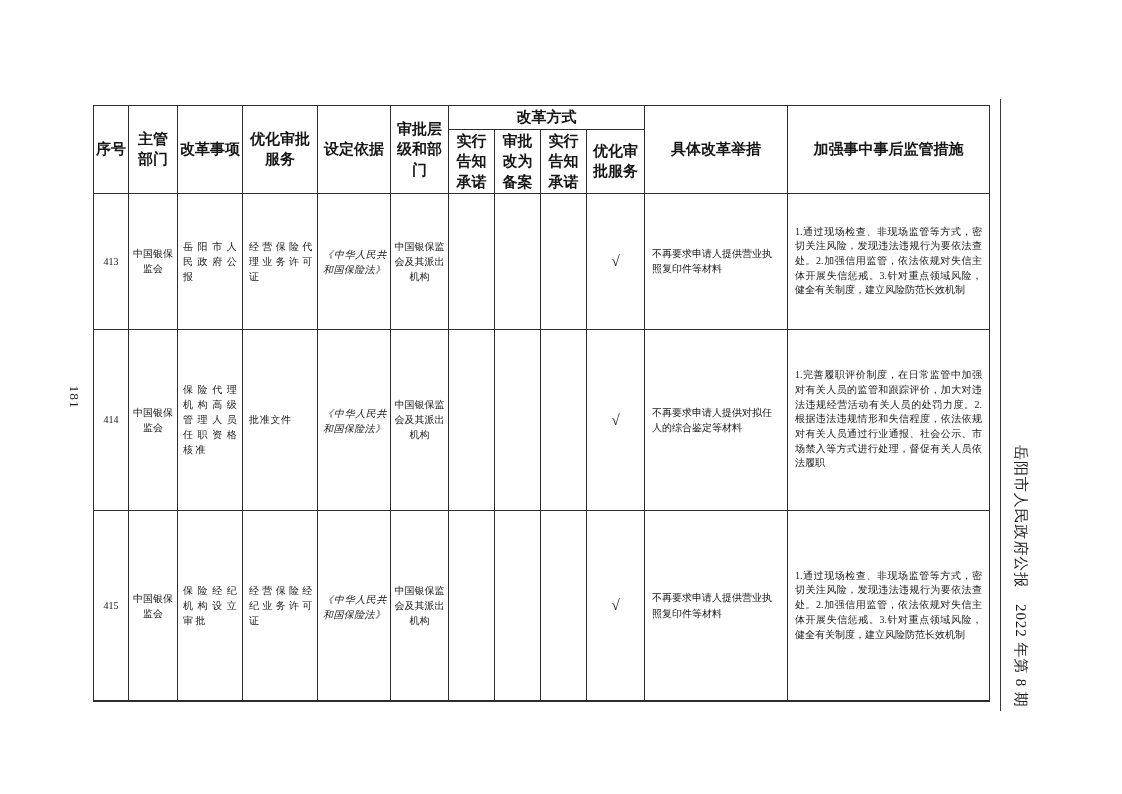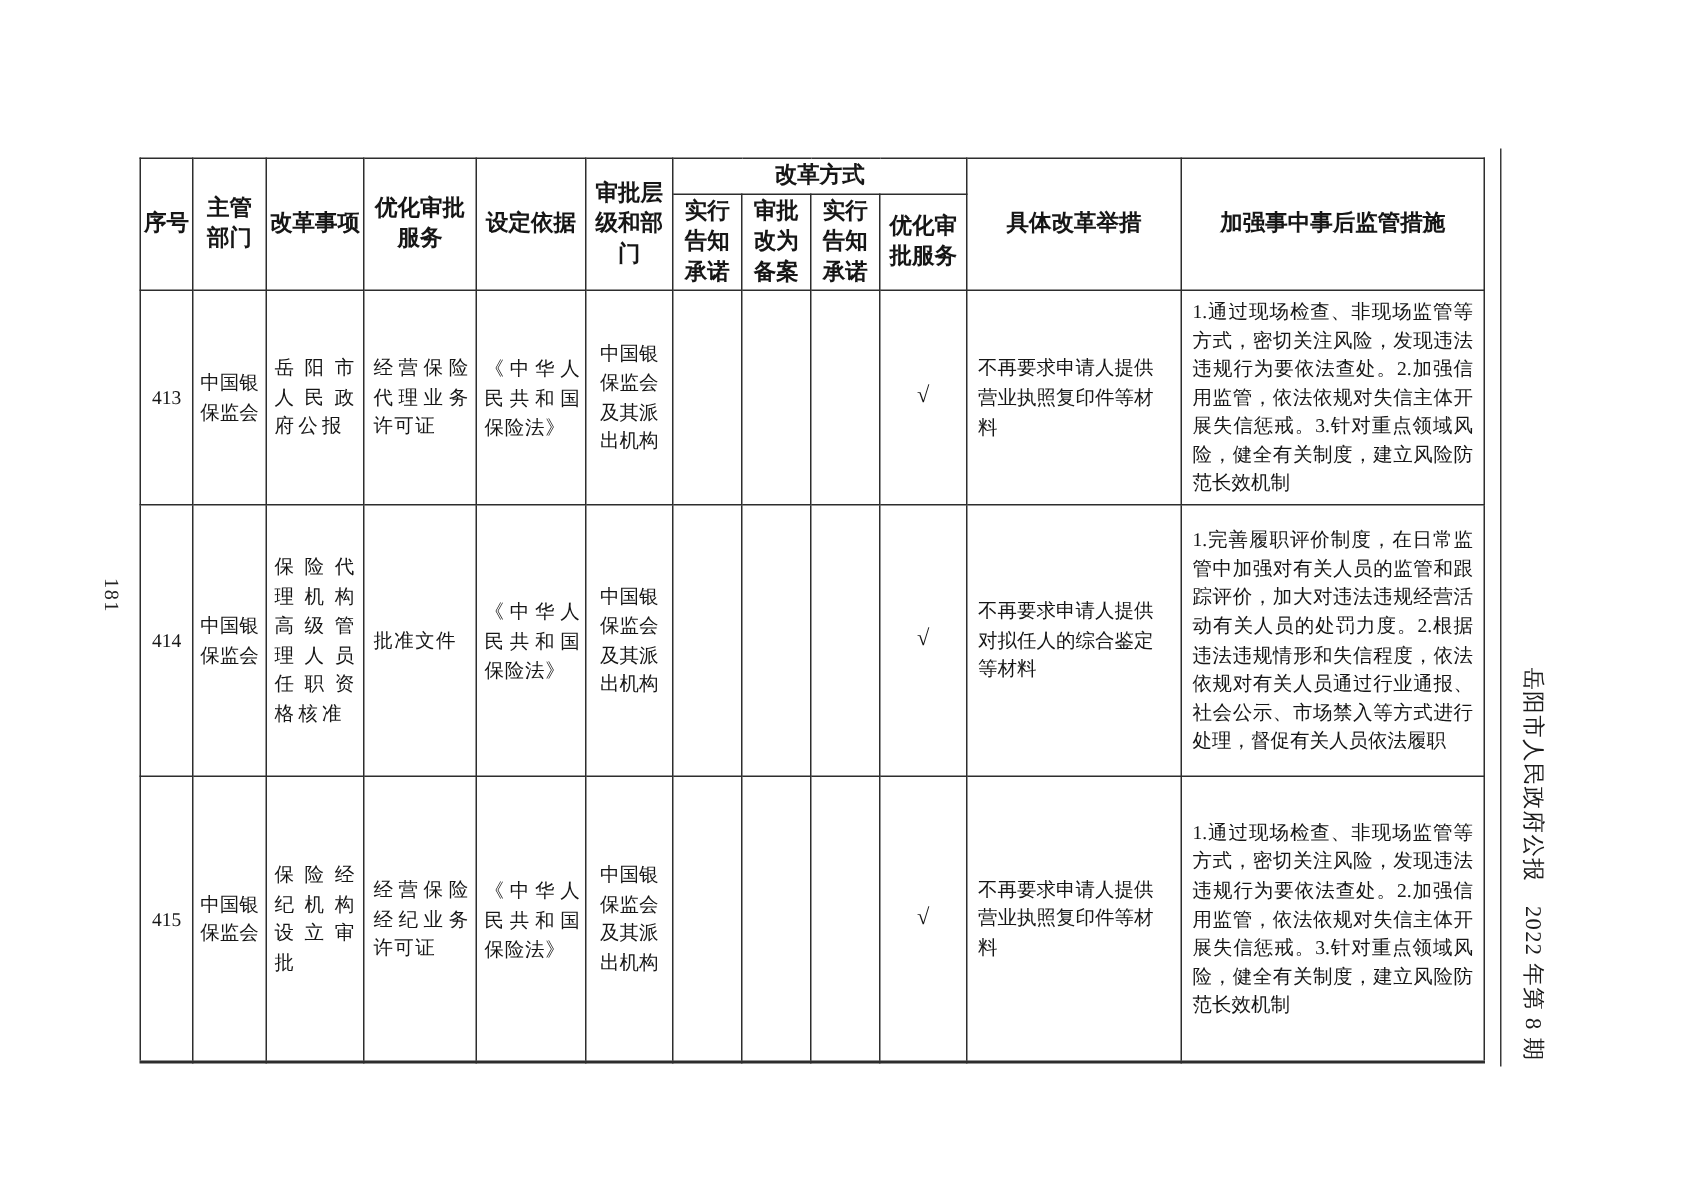--- a/index.html
+++ b/index.html
@@ -24,21 +24,21 @@
     top: 105px;
     width: 896px;
     border-collapse: collapse;
     table-layout: fixed;
   }
   .reform-table th,
   .reform-table td {
     border: 1px solid #2d2d2d;
     vertical-align: middle;
     text-align: center;
-    font-size: 13px;
+    font-size: 10px;
     line-height: 1.5;
     padding: 2px 4px;
     font-weight: normal;
     word-break: break-all;
     overflow: hidden;
   }
   .reform-table thead th {
     font-weight: bold;
     font-size: 15px;
     line-height: 1.35;
@@ -62,20 +62,21 @@
     text-align: justify;
     text-align-last: left;
     letter-spacing: 0.07em;
     padding: 2px 4px 2px 6px;
   }
   td.cell-basis {
     text-align: justify;
     text-align-last: left;
     letter-spacing: 0.04em;
     padding: 2px 3px 0 5px;
+    font-style: italic;
   }
   td.cell-level { padding: 2px 3px; }
   td.cell-measures {
     text-align: left;
     padding: 4px 7px;
     line-height: 1.52;
     border-radius: 26px;
   }
   td.cell-supervision {
     text-align: justify;

